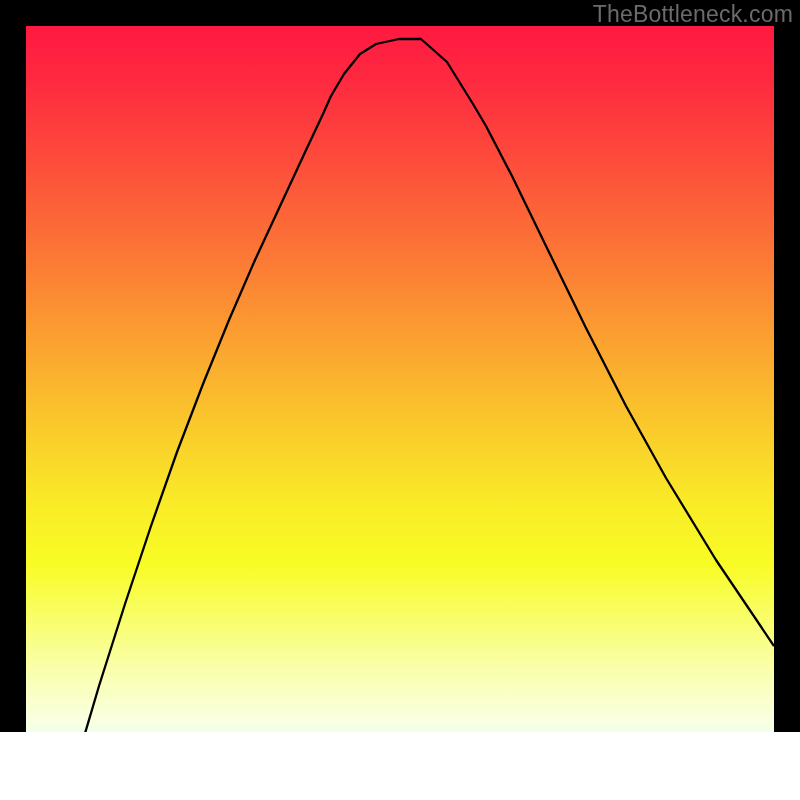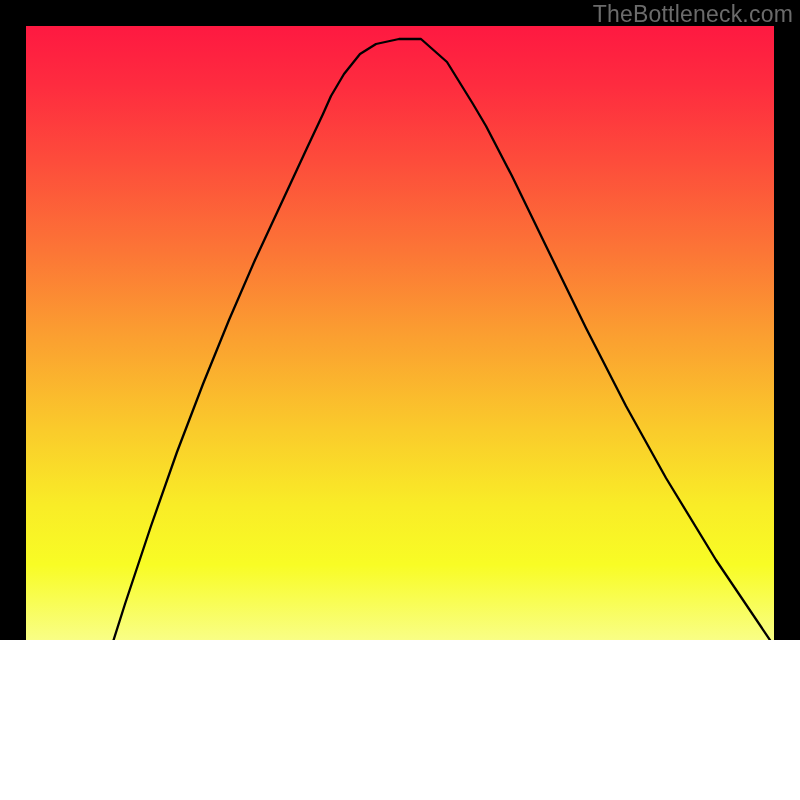--- a/index.html
+++ b/index.html
@@ -2,21 +2,21 @@
 <html><head>
 <meta charset="utf-8">
 <style>
   body {
     margin: 0;
     padding: 0;
     background: #fff;
   }
   .frame {
     width: 800px;
-    height: 640px;
+    height: 732px;
     position: relative;
     background: #000;
     overflow: hidden;
   }
   .watermark {
     position: absolute;
     top: 1px;
     right: 7px;
     font-family: Arial, Helvetica, sans-serif;
     font-size: 23px;

